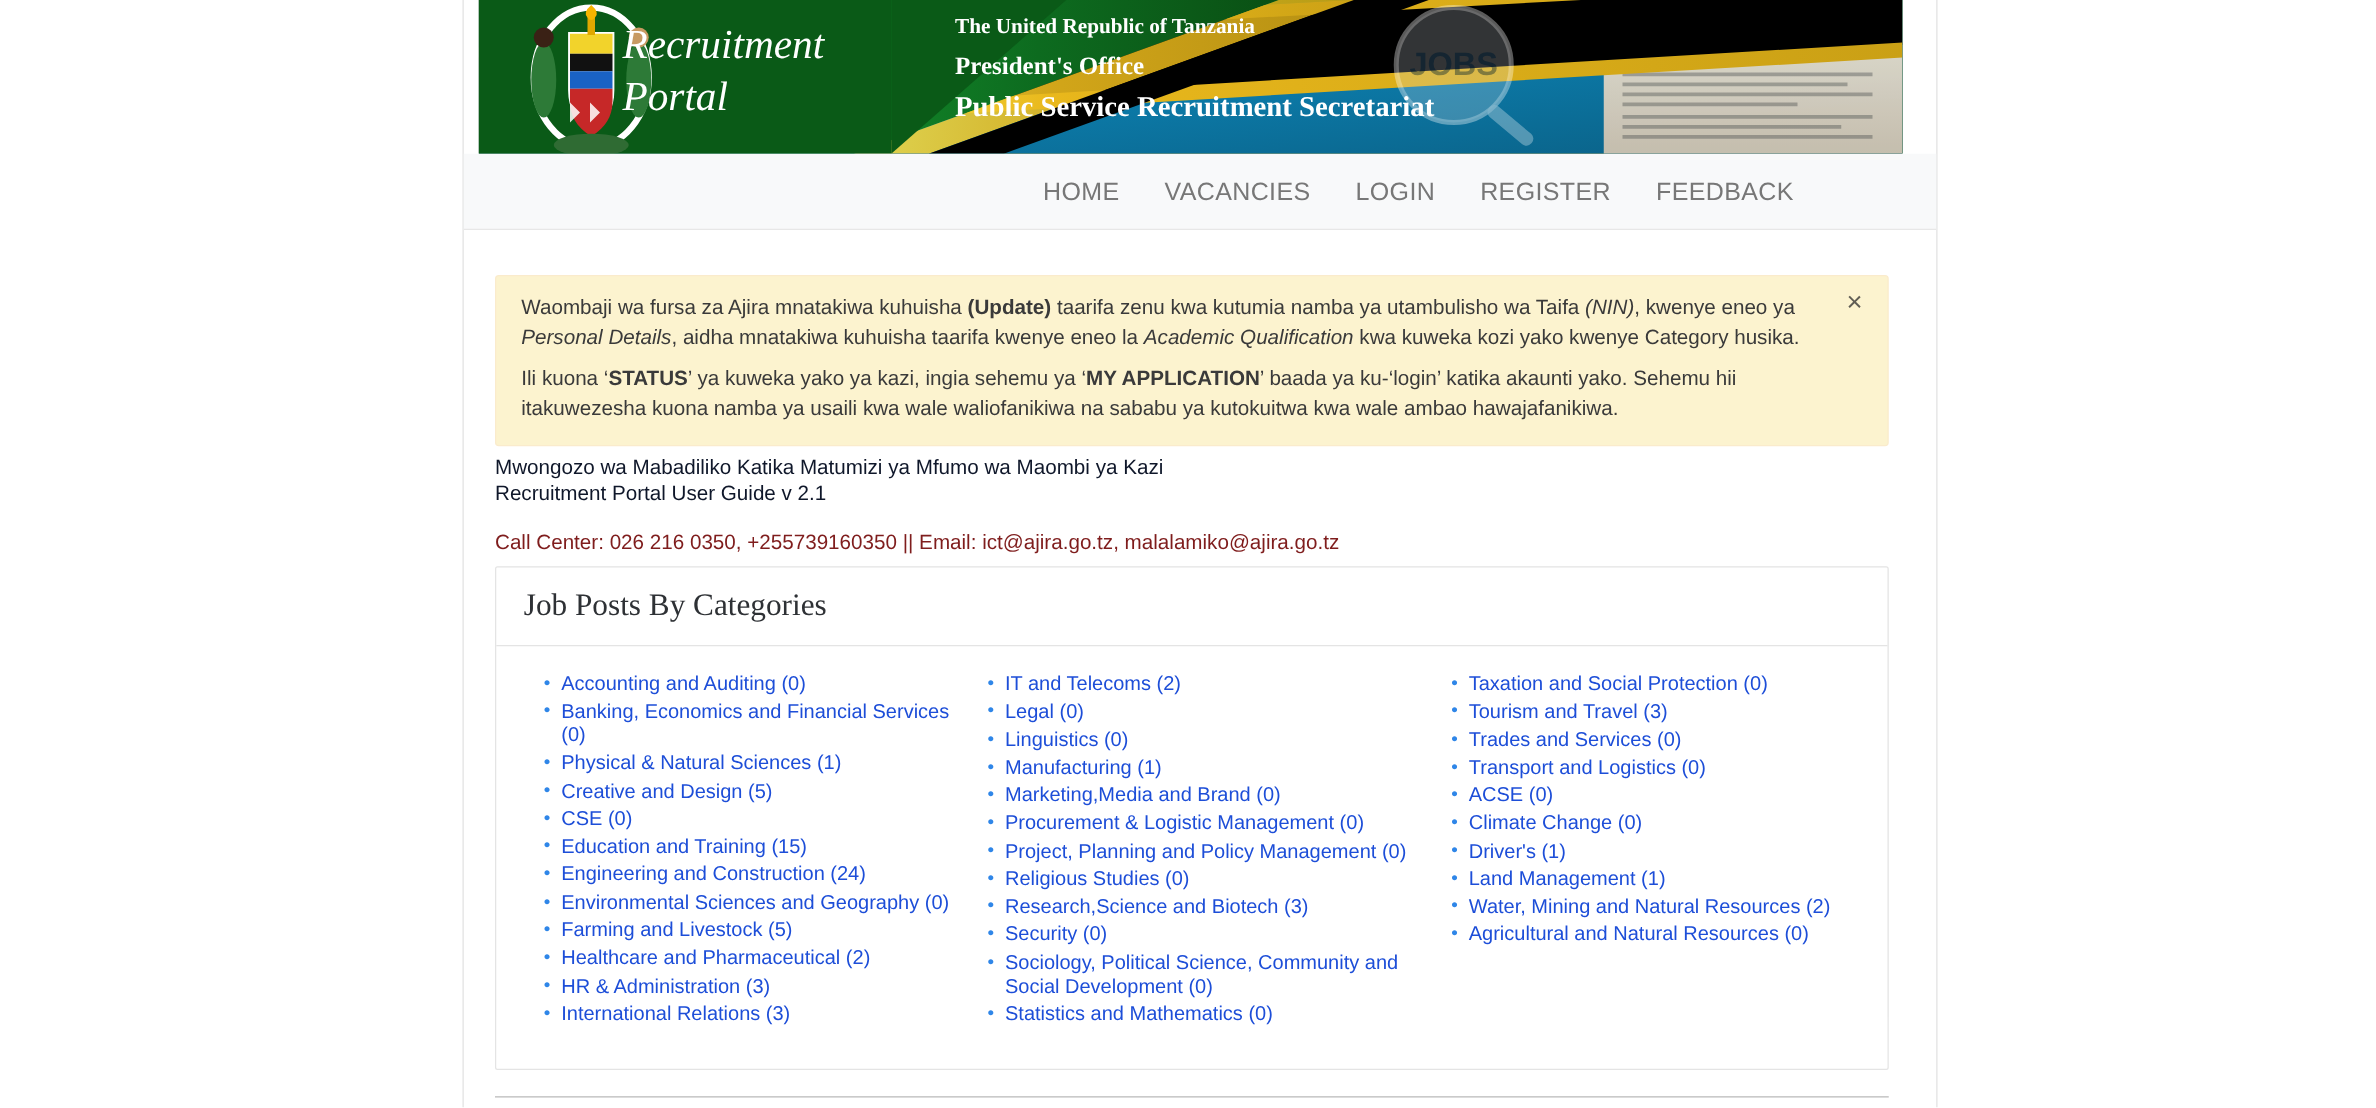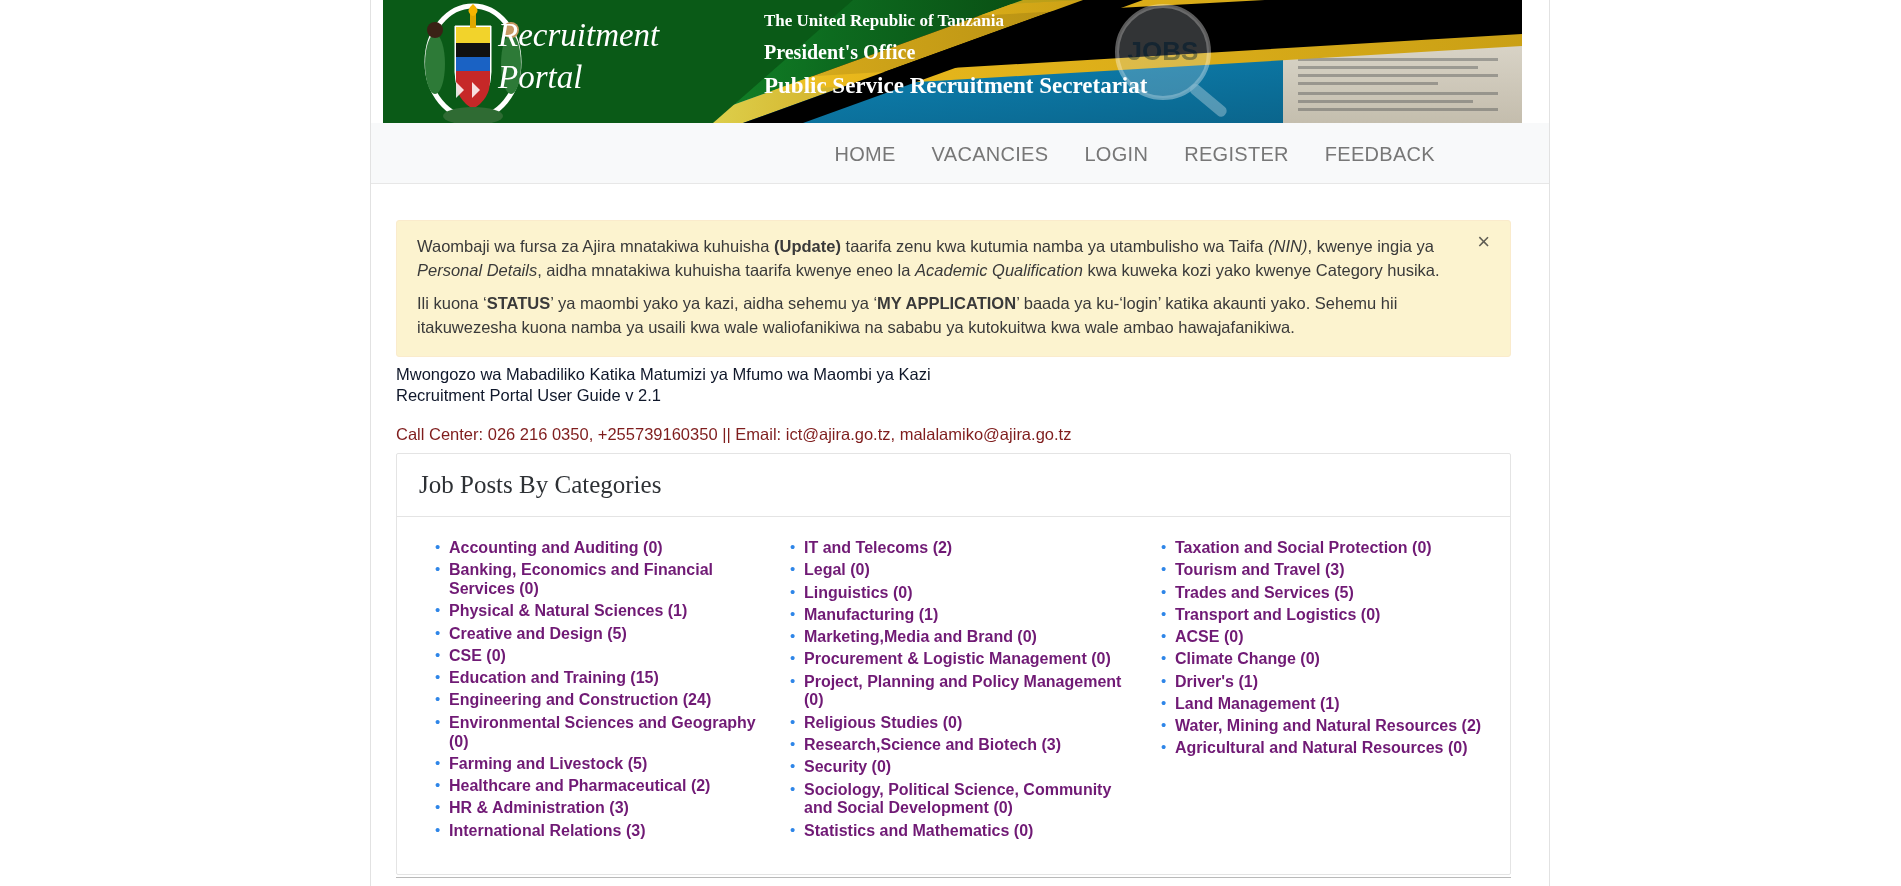--- a/index.html
+++ b/index.html
@@ -150,23 +150,22 @@
     line-height: 1.18;
   }
   .cat-col li::before {
     content: "•";
     position: absolute;
     left: 0; top: -1px;
     color: #2f86e8;
     font-size: 15px;
   }
   .cat-col li a {
-    color: #701a75;
+    color: #1d4ed8;
     text-decoration: none;
-    font-weight: bold;
   }
   
   .footer-rule {
     position: absolute;
     left: 396px; top: 877px;
     width: 1115px;
     border-top: 1px solid #b9b9b9;
   }
 </style>
 </head>
@@ -287,24 +286,24 @@
         </li>
       <li>
           <a href="#">FEEDBACK</a>
         </li>
     </ul>
   </div>
 
   <div class="alert">
     <button class="close">×</button>
     <p>
-      <span>Waombaji wa fursa za Ajira mnatakiwa kuhuisha </span><b>(Update)</b><span> taarifa zenu kwa kutumia namba ya utambulisho wa Taifa </span><i>(NIN)</i><span>, kwenye ingia ya </span><i>Personal Details</i><span>, aidha mnatakiwa kuhuisha taarifa kwenye eneo la  </span><i>Academic Qualification</i><span> kwa kuweka kozi yako kwenye Category husika.</span>
+      <span>Waombaji wa fursa za Ajira mnatakiwa kuhuisha </span><b>(Update)</b><span> taarifa zenu kwa kutumia namba ya utambulisho wa Taifa </span><i>(NIN)</i><span>, kwenye eneo ya </span><i>Personal Details</i><span>, aidha mnatakiwa kuhuisha taarifa kwenye eneo la  </span><i>Academic Qualification</i><span> kwa kuweka kozi yako kwenye Category husika.</span>
     </p>
     <p>
-      <span>Ili kuona ‘</span><b>STATUS</b><span>’ ya maombi yako ya kazi, aidha sehemu ya ‘</span><b>MY APPLICATION</b><span>’ baada ya ku-‘login’ katika akaunti yako. Sehemu hii itakuwezesha kuona namba ya usaili kwa wale waliofanikiwa na sababu ya kutokuitwa kwa wale ambao hawajafanikiwa.</span>
+      <span>Ili kuona ‘</span><b>STATUS</b><span>’ ya kuweka yako ya kazi, ingia sehemu ya ‘</span><b>MY APPLICATION</b><span>’ baada ya ku-‘login’ katika akaunti yako. Sehemu hii itakuwezesha kuona namba ya usaili kwa wale waliofanikiwa na sababu ya kutokuitwa kwa wale ambao hawajafanikiwa.</span>
     </p>
   </div>
 
   <div class="guides">
     <a href="#">Mwongozo wa Mabadiliko Katika Matumizi ya Mfumo wa Maombi ya Kazi</a>
     <a href="#">Recruitment Portal User Guide v 2.1</a>
   </div>
 
   <div class="callcenter">Call Center: 026 216 0350, +255739160350 || Email: ict@ajira.go.tz, malalamiko@ajira.go.tz</div>
 
@@ -345,21 +344,21 @@
           <li><a href="#">Security (0)</a></li>
           <li><a href="#">Sociology, Political Science, Community and Social Development (0)</a></li>
           <li><a href="#">Statistics and Mathematics (0)</a></li>
         </ul>
       </div>
 
       <div class="cat-col c3">
         <ul>
           <li><a href="#">Taxation and Social Protection (0)</a></li>
           <li><a href="#">Tourism and Travel (3)</a></li>
-          <li><a href="#">Trades and Services (5)</a></li>
+          <li><a href="#">Trades and Services (0)</a></li>
           <li><a href="#">Transport and Logistics (0)</a></li>
           <li><a href="#">ACSE (0)</a></li>
           <li><a href="#">Climate Change (0)</a></li>
           <li><a href="#">Driver's (1)</a></li>
           <li><a href="#">Land Management (1)</a></li>
           <li><a href="#">Water, Mining and Natural Resources (2)</a></li>
           <li><a href="#">Agricultural and Natural Resources (0)</a></li>
         </ul>
       </div>
 

